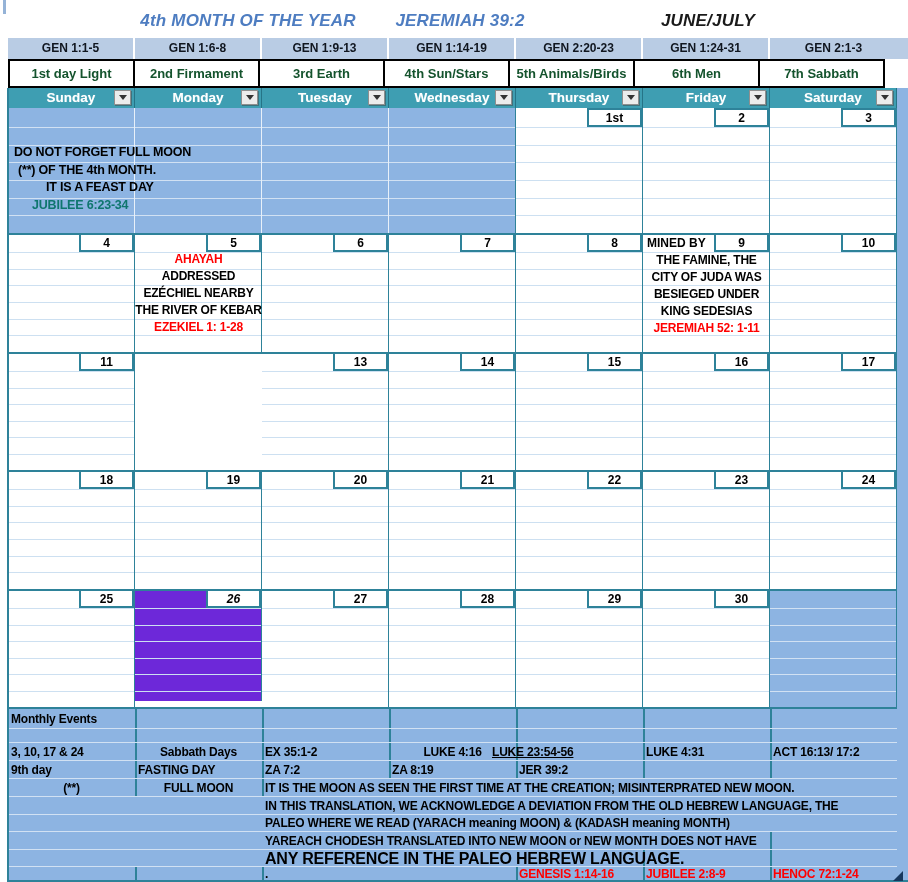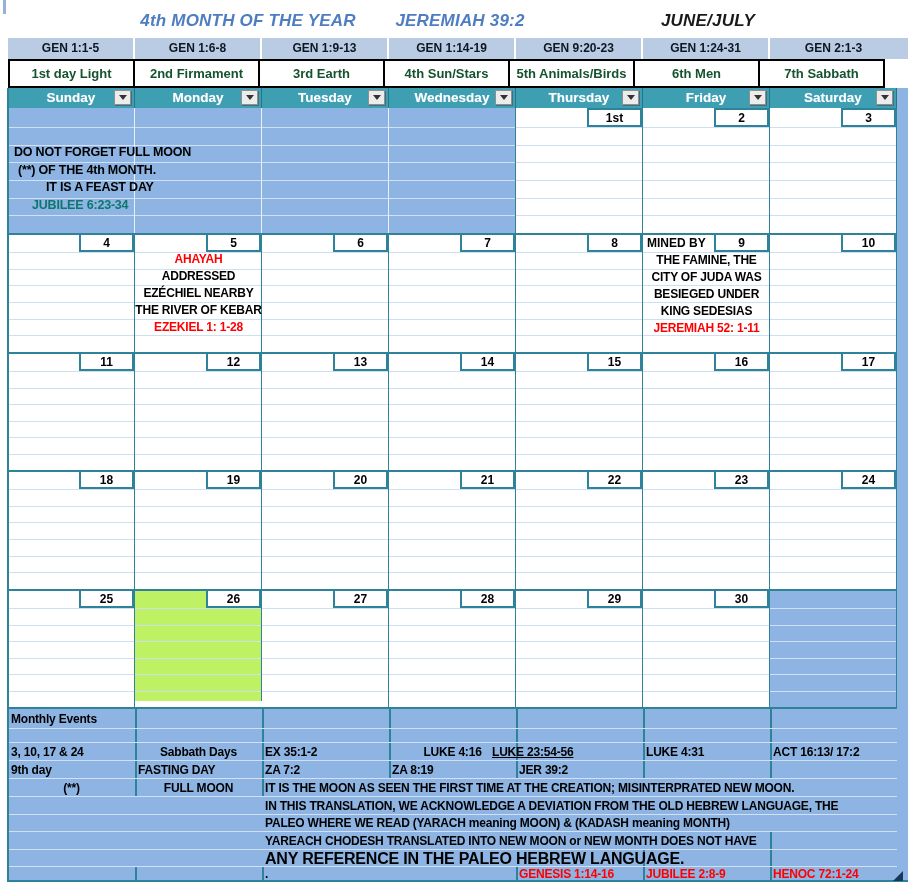--- a/index.html
+++ b/index.html
@@ -54,21 +54,21 @@
 
   <span class="title-txt" id="title-left" style="left: 248px; color: rgb(78, 125, 193);">4th MONTH OF THE YEAR</span>
   <span class="title-txt" id="title-center" style="left: 460px; color: rgb(78, 125, 193);">JEREMIAH 39:2</span>
   <span class="title-txt" id="title-right" style="left: 708px; color: rgb(26, 26, 26);">JUNE/JULY</span>
 
   <div id="gen-row" style="background: rgb(185, 204, 228);">
       <div class="gen-cell">GEN 1:1-5</div>
       <div class="gen-cell">GEN 1:6-8</div>
       <div class="gen-cell">GEN 1:9-13</div>
       <div class="gen-cell">GEN 1:14-19</div>
-      <div class="gen-cell">GEN 9:20-23</div>
+      <div class="gen-cell">GEN 2:20-23</div>
       <div class="gen-cell">GEN 1:24-31</div>
       <div class="gen-cell" style="border-right: none;">GEN 2:1-3</div>
     </div>
 
   <div id="creation-row">
       <div class="crea-cell">1st day Light</div>
       <div class="crea-cell">2nd Firmament</div>
       <div class="crea-cell">3rd Earth</div>
       <div class="crea-cell">4th Sun/Stars</div>
       <div class="crea-cell">5th Animals/Birds</div>
@@ -228,29 +228,20 @@
       <div class="weekline" style="top: 125px; background: rgb(46, 130, 153);"></div>
       <div class="cal-cell" style="left: 0px; top: 244px; width: 127px; height: 118px; background: rgb(255, 255, 255); border-right: 1.5px solid rgb(46, 130, 153);">
         <div class="stripe" style="top: 19px; background: rgb(205, 224, 241);"></div>
         <div class="stripe" style="top: 35.5px; background: rgb(205, 224, 241);"></div>
         <div class="stripe" style="top: 52px; background: rgb(205, 224, 241);"></div>
         <div class="stripe" style="top: 68.5px; background: rgb(205, 224, 241);"></div>
         <div class="stripe" style="top: 85px; background: rgb(205, 224, 241);"></div>
         <div class="stripe" style="top: 101.5px; background: rgb(205, 224, 241);"></div>
         <div class="day-box" style="border: 2px solid rgb(46, 130, 153);">11</div>
       </div>
-      <div class="cal-cell" style="left: 127px; top: 244px; width: 127px; height: 118px; background: rgb(255, 255, 255); border-right: 1.5px solid rgb(46, 130, 153);">
-        <div class="stripe" style="top: 19px; background: rgb(205, 224, 241);"></div>
-        <div class="stripe" style="top: 35.5px; background: rgb(205, 224, 241);"></div>
-        <div class="stripe" style="top: 52px; background: rgb(205, 224, 241);"></div>
-        <div class="stripe" style="top: 68.5px; background: rgb(205, 224, 241);"></div>
-        <div class="stripe" style="top: 85px; background: rgb(205, 224, 241);"></div>
-        <div class="stripe" style="top: 101.5px; background: rgb(205, 224, 241);"></div>
-        <div class="day-box" style="border: 2px solid rgb(46, 130, 153);">12</div>
-      </div>
       <div class="cal-cell" style="left: 254px; top: 244px; width: 127px; height: 118px; background: rgb(255, 255, 255); border-right: 1.5px solid rgb(46, 130, 153);">
         <div class="stripe" style="top: 19px; background: rgb(205, 224, 241);"></div>
         <div class="stripe" style="top: 35.5px; background: rgb(205, 224, 241);"></div>
         <div class="stripe" style="top: 52px; background: rgb(205, 224, 241);"></div>
         <div class="stripe" style="top: 68.5px; background: rgb(205, 224, 241);"></div>
         <div class="stripe" style="top: 85px; background: rgb(205, 224, 241);"></div>
         <div class="stripe" style="top: 101.5px; background: rgb(205, 224, 241);"></div>
         <div class="day-box" style="border: 2px solid rgb(46, 130, 153);">13</div>
       </div>
       <div class="cal-cell" style="left: 381px; top: 244px; width: 127px; height: 118px; background: rgb(255, 255, 255); border-right: 1.5px solid rgb(46, 130, 153);">
@@ -356,21 +347,21 @@
       <div class="weekline" style="top: 362px; background: rgb(46, 130, 153);"></div>
       <div class="cal-cell" style="left: 0px; top: 481px; width: 127px; height: 118px; background: rgb(255, 255, 255); border-right: 1.5px solid rgb(46, 130, 153);">
         <div class="stripe" style="top: 19px; background: rgb(205, 224, 241);"></div>
         <div class="stripe" style="top: 35.5px; background: rgb(205, 224, 241);"></div>
         <div class="stripe" style="top: 52px; background: rgb(205, 224, 241);"></div>
         <div class="stripe" style="top: 68.5px; background: rgb(205, 224, 241);"></div>
         <div class="stripe" style="top: 85px; background: rgb(205, 224, 241);"></div>
         <div class="stripe" style="top: 101.5px; background: rgb(205, 224, 241);"></div>
         <div class="day-box" style="border: 2px solid rgb(46, 130, 153);">25</div>
       </div>
-      <div class="cal-cell" style="left: 127px; top: 481px; width: 127px; height: 112px; background: #bef264; border-right: 1.5px solid rgb(46, 130, 153);">
+      <div class="cal-cell" style="left: 127px; top: 481px; width: 127px; height: 112px; background: #6d28d9; border-right: 1.5px solid rgb(46, 130, 153); font-style: italic;">
         <div class="stripe" style="top: 19px; background: rgb(205, 224, 241);"></div>
         <div class="stripe" style="top: 35.5px; background: rgb(205, 224, 241);"></div>
         <div class="stripe" style="top: 52px; background: rgb(205, 224, 241);"></div>
         <div class="stripe" style="top: 68.5px; background: rgb(205, 224, 241);"></div>
         <div class="stripe" style="top: 85px; background: rgb(205, 224, 241);"></div>
         <div class="stripe" style="top: 101.5px; background: rgb(205, 224, 241);"></div>
         <div class="day-box" style="border: 2px solid rgb(46, 130, 153);">26</div>
       </div>
       <div class="cal-cell" style="left: 254px; top: 481px; width: 127px; height: 118px; background: rgb(255, 255, 255); border-right: 1.5px solid rgb(46, 130, 153);">
         <div class="stripe" style="top: 19px; background: rgb(205, 224, 241);"></div>

